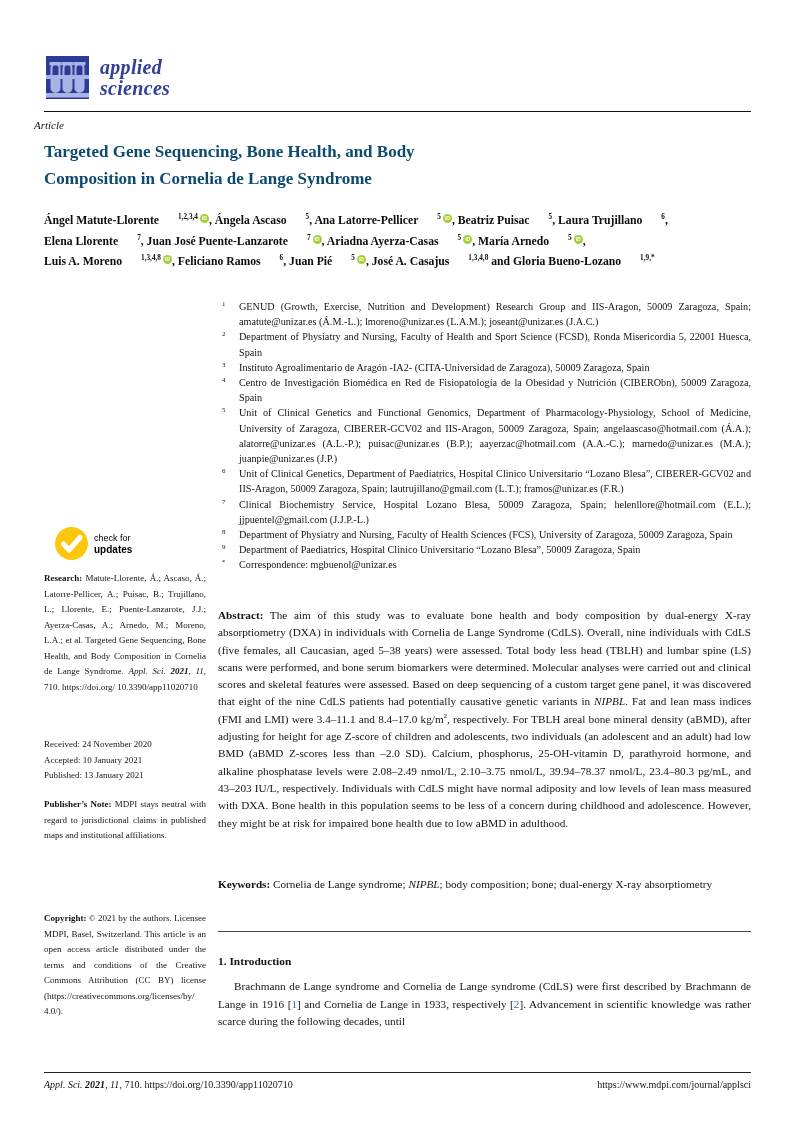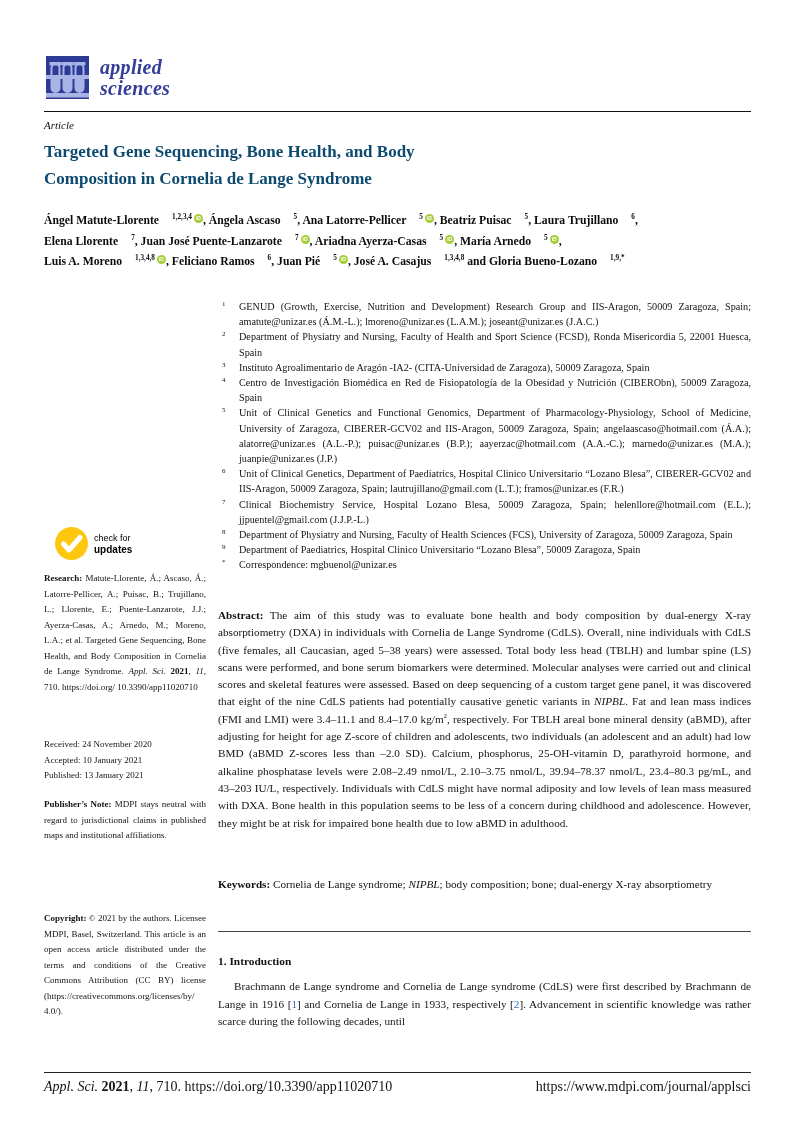--- a/index.html
+++ b/index.html
@@ -5,64 +5,64 @@
   html,body{margin:0;padding:0;background:#e8e8e8;}
   .page{position:relative;width:794px;height:1123px;margin:0 auto;background:#ffffff;
         font-family:"Liberation Serif",serif;color:#131313;overflow:hidden;padding-left:28px;}
 
   
   .logo-row{position:absolute;left:46px;top:56px;display:flex;align-items:flex-start;gap:11px;}
   .logo-box{width:43px;height:43px;flex:0 0 43px;}
   .logo-text{font-style:italic;font-weight:bold;font-size:20px;line-height:21px;
              color:#333e98;letter-spacing:.3px;padding-top:1px;}
   .header-rule{position:absolute;left:44px;width:707px;top:111px;border-top:1.7px solid #111;}
-  .article-label{position:absolute;left:44px;top:119px;font-size:11px;font-style:italic;}
+  .article-label{position:absolute;left:34px;top:119px;font-size:11px;font-style:italic;}
   .page-title{position:absolute;left:44px;top:138px;width:690px;font-size:17px;
               line-height:27px;font-weight:bold;color:#0c4a6e;}
   .authors{position:absolute;left:44px;top:211px;width:708px;font-size:11.7px;
            font-weight:bold;line-height:20.5px;color:#0b0b0b;}
-  .authors .sups{font-size:62%;vertical-align:super;line-height:0;margin-left:13px;}
+  .authors .sups{font-size:62%;vertical-align:super;line-height:0;margin-left:19px;}
   .orcid{display:inline-block;width:9px;height:9px;border-radius:50%;background:#a6ce39;
          color:#fff;font-family:"Liberation Sans",sans-serif;font-size:5px;font-weight:bold;
          text-align:center;line-height:9px;vertical-align:4px;margin-left:2px;cursor:pointer;}
 
   
   .badge{position:absolute;left:55px;top:527px;display:flex;align-items:center;gap:6px;cursor:pointer;}
   .badge-circle{width:33px;height:33px;flex:0 0 33px;}
   .badge-text{font-family:"Liberation Sans",sans-serif;font-size:9px;line-height:11px;color:#000;}
   .badge-text .b2{font-weight:bold;font-size:10px;}
   .side{width:162px;font-size:9px;line-height:15.5px;text-align:justify;}
   .citation{position:absolute;left:44px;top:571px;}
   .dates{position:absolute;left:44px;top:737px;text-align:left;}
   .pubnote{position:absolute;left:44px;top:797px;}
   .copyright{position:absolute;left:44px;top:911px;}
   .blabel{font-weight:bold;}
   .it{font-style:italic;}
-  .bd{font-weight:bold;}
+  .bd{font-weight:bold;font-style:italic;}
 
   
   .affiliations{position:absolute;left:222px;top:299px;width:529px;}
   .aff-row{display:flex;}
   .aff-num{flex:0 0 17px;width:17px;font-size:7px;padding-top:1px;}
   .aff-text{flex:1;font-size:10.2px;line-height:15.2px;text-align:justify;}
   .abstract{position:absolute;left:218px;top:607px;width:533px;font-size:11.2px;
             line-height:17.3px;text-align:justify;}
   .keywords{position:absolute;left:218px;top:876px;width:533px;font-size:11.2px;
             line-height:17.3px;text-align:justify;}
   .kw-rule{position:absolute;left:218px;width:533px;top:931px;border-top:1px solid #444;}
   .intro-h{position:absolute;left:218px;top:955px;font-size:11.4px;font-weight:bold;}
   .intro-p{position:absolute;left:218px;top:978px;width:533px;font-size:11.2px;
            line-height:17.5px;text-align:justify;text-indent:16px;}
   .ref-link{color:#2c6fb2;cursor:pointer;}
   .supscript{font-size:62%;vertical-align:super;line-height:0;}
 
   
   .footer-rule{position:absolute;left:44px;width:707px;top:1072px;border-top:1px solid #222;}
   .footer{position:absolute;left:44px;width:707px;top:1079px;display:flex;
-          justify-content:space-between;font-size:14px;}
+          justify-content:space-between;font-size:10px;}
 </style>
 </head>
 <body>
 
 <div class="page">
 
   <div class="logo-row">
     <div class="logo-box">
       <svg width="43" height="43" viewBox="0 0 43 43">
         <rect x="0" y="0" width="43" height="43" fill="#2e3b96"></rect>

